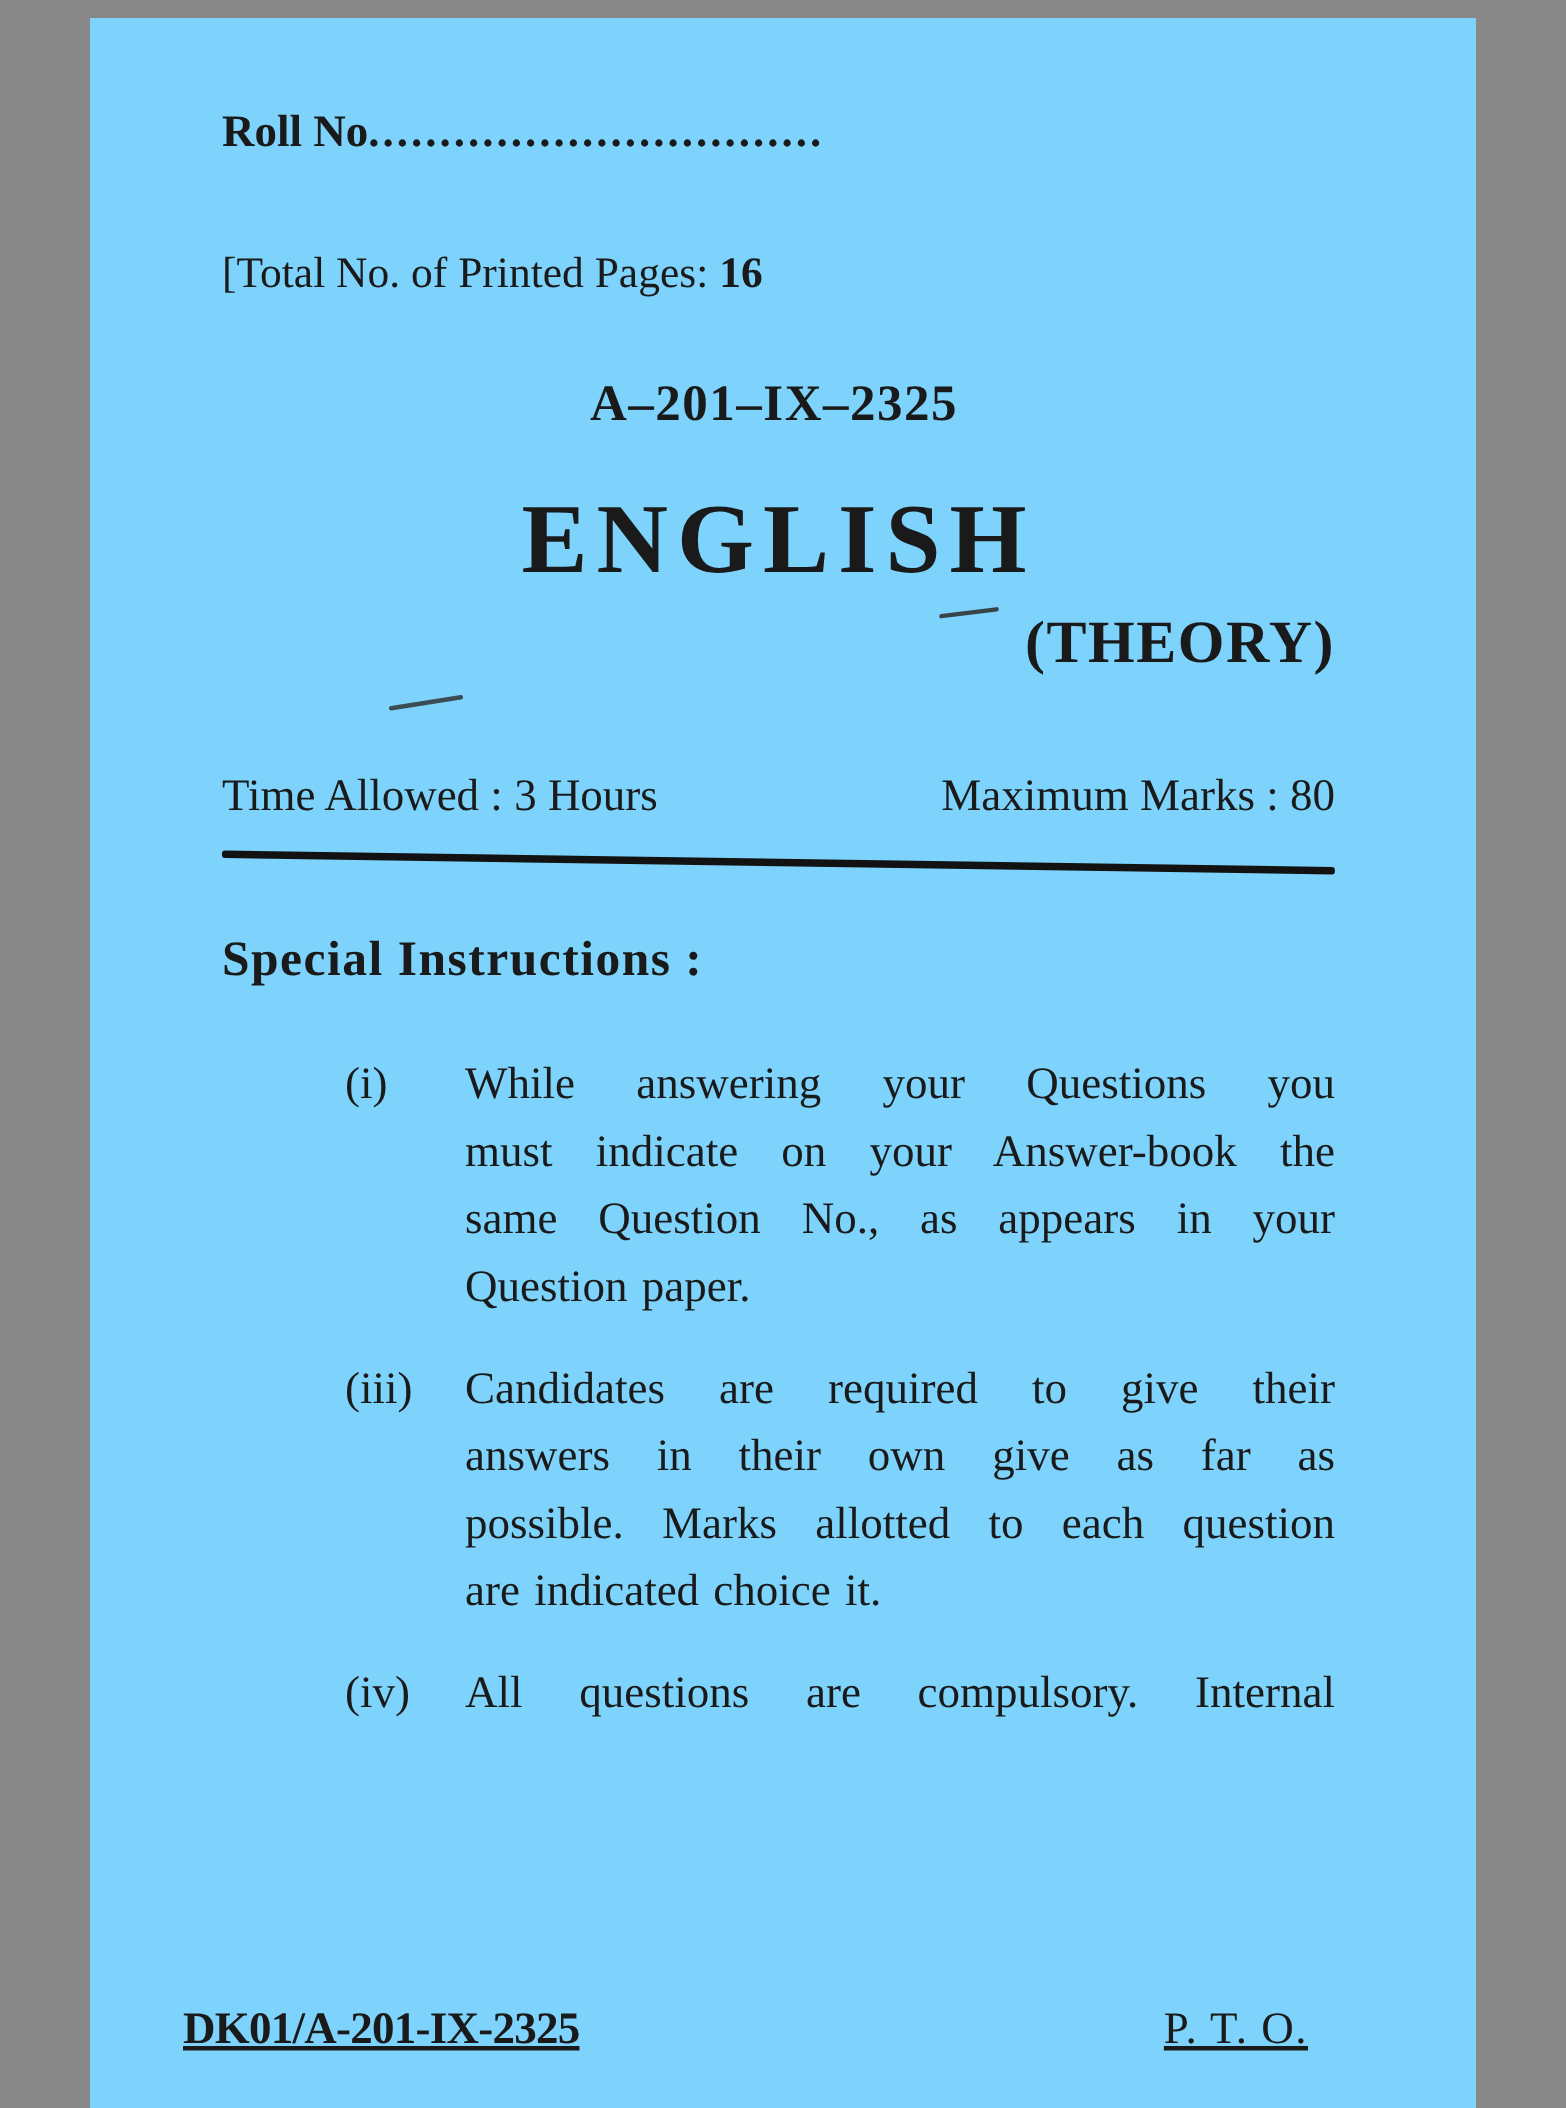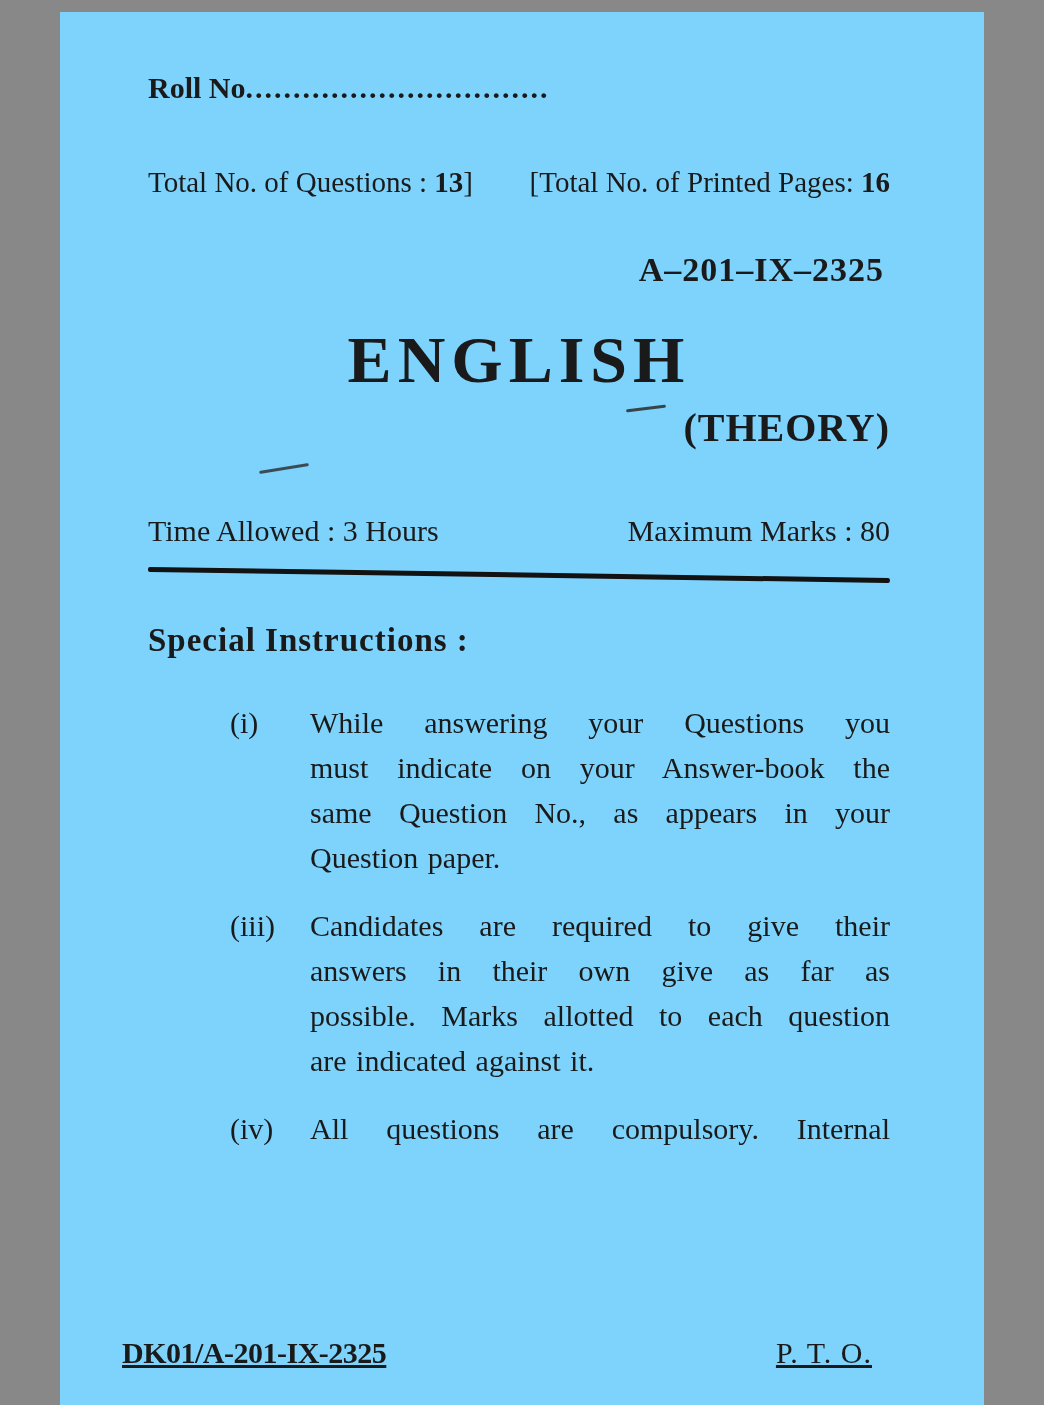--- a/index.html
+++ b/index.html
@@ -26,21 +26,21 @@
     justify-content: space-between;
     margin-top: 58px;
     font-size: 29px;
     line-height: 36px;
   }
   .bold { font-weight: 700; }
 
   
   .paper-code {
     margin-top: 50px;
-    text-align: right;
+    text-align: center;
     font-size: 34px;
     font-weight: 700;
     letter-spacing: 1px;
     line-height: 40px;
     padding-right: 6px;
   }
 
   
   .title {
     margin-top: 30px;
@@ -135,23 +135,20 @@
 <body>
 
 <div class="page">
   <div class="content">
 
     <div class="roll-row">
       <span class="roll-label">Roll No</span><span class="roll-dots">................................</span>
     </div>
 
     <div class="totals-row">
-      <div>
-        <span>Total No. of Questions : </span><span class="bold">13</span><span>]</span>
-      </div>
       <div>
         <span>[Total No. of Printed Pages: </span><span class="bold">16</span>
       </div>
     </div>
 
     <div class="paper-code">A–201–IX–2325</div>
 
     <div class="title">ENGLISH</div>
     <div class="subtitle">(THEORY)</div>
 
@@ -176,21 +173,21 @@
         </div>
       </div>
 
 
       <div class="instr-item">
         <div class="instr-num">(iii)</div>
         <div class="instr-text">
           <div class="jl">Candidates are required to give their</div>
           <div class="jl">answers in their own give as far as</div>
           <div class="jl">possible. Marks allotted to each question</div>
-          <div>are indicated against it.</div>
+          <div>are indicated choice it.</div>
         </div>
       </div>
 
       <div class="instr-item">
         <div class="instr-num">(iv)</div>
         <div class="instr-text">
           <div class="jl">All questions are compulsory. Internal</div>
         </div>
       </div>
 

